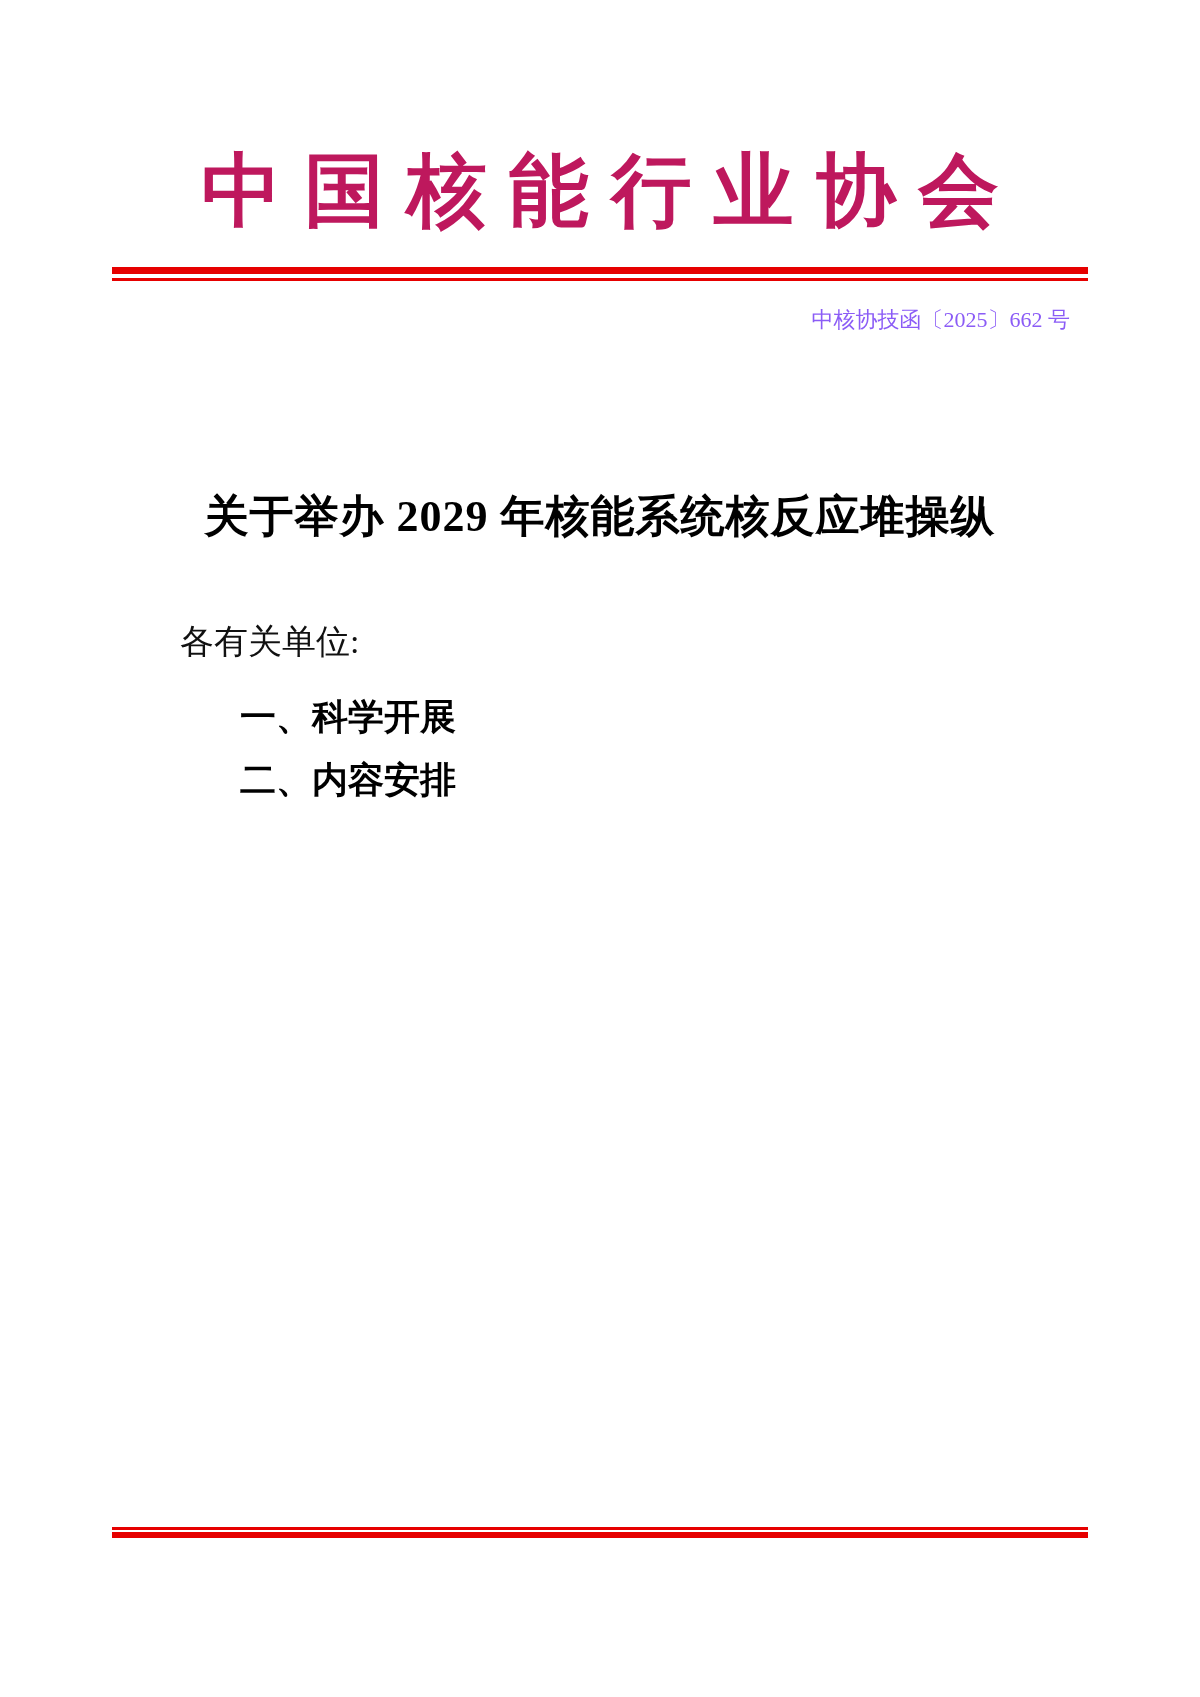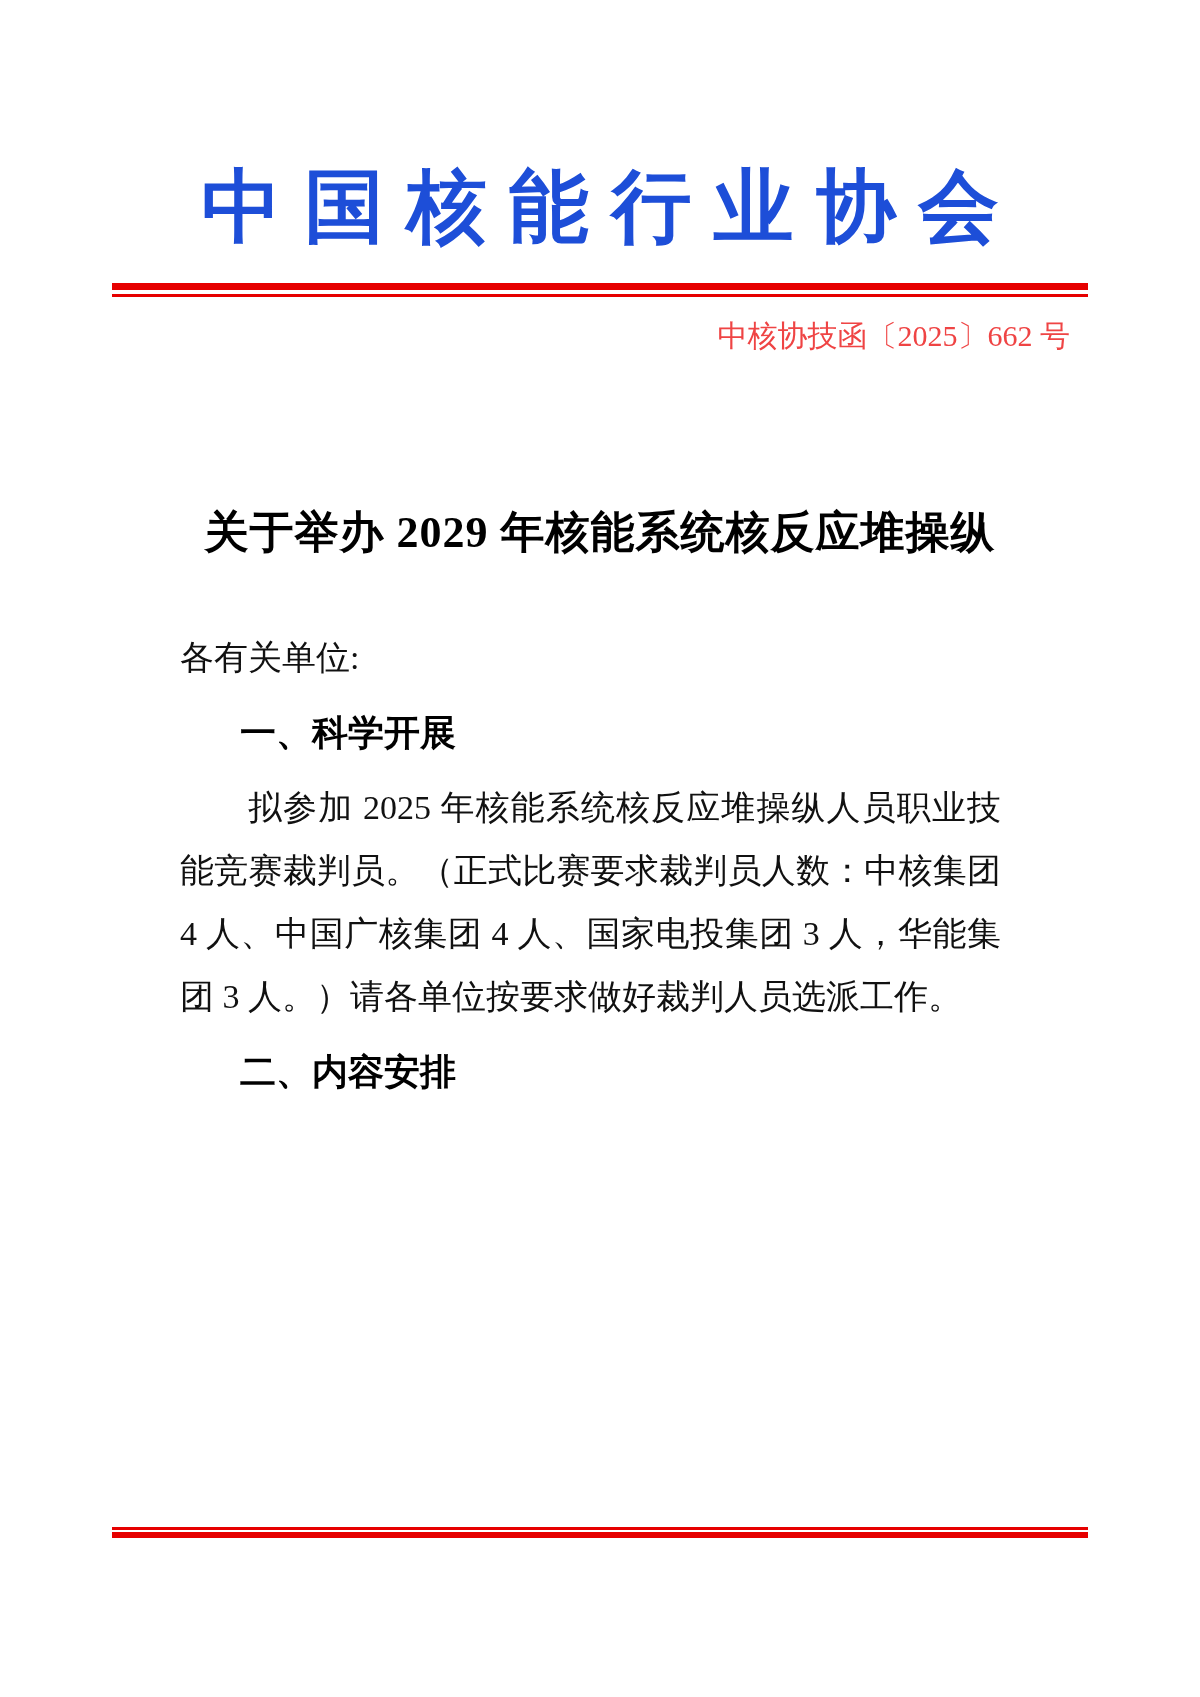--- a/index.html
+++ b/index.html
@@ -13,45 +13,45 @@
     height: 1697px;
     margin: 0 auto;
     background: #ffffff;
     overflow: hidden;
     font-family: "Liberation Serif", "DejaVu Serif", serif;
     color: #1a1a1a;
   }
 
   
   .org-name {
-    margin: 16px;
+    margin: 0;
     padding-top: 143px;
     font-size: 80px;
     line-height: 96px;
     font-weight: bold;
     text-align: center;
     letter-spacing: 0.28em;
     text-indent: 0.28em;
-    color: #1d4ed8;
+    color: #be185d;
     font-family: "Liberation Serif", "DejaVu Serif", serif;
     white-space: nowrap;
   }
 
   .sep { margin-left: 112px; margin-right: 112px; }
   .sep-top { margin-top: 28px; }
   .sep .bar-thick { height: 7px; background: #e60000; }
   .sep-top .bar-thin { height: 3px; background: #e60000; margin-top: 4px; }
 
   .doc-number {
     margin-top: 18px;
     padding-right: 130px;
     text-align: right;
-    font-size: 30px;
+    font-size: 22px;
     line-height: 42px;
-    color: #ef4444;
+    color: #8b5cf6;
   }
 
   
   .doc-title {
     margin: 140px 100px 0;
     font-size: 44px;
     line-height: 71px;
     font-weight: bold;
     text-align: center;
     letter-spacing: 1px;
@@ -108,21 +108,20 @@
   <h2 class="doc-title">
     <span class="title-line">关于举办 2029 年核能系统核反应堆操纵</span>
   </h2>
 
   <div class="body-text">
     <p class="salutation">各有关单位:</p>
 
 
     <h3 class="section-heading">一、科学开展</h3>
 
-    <p class="para-indent">拟参加 2025 年核能系统核反应堆操纵人员职业技能竞赛裁判员。（正式比赛要求裁判员人数：中核集团 4 人、中国广核集团 4 人、国家电投集团 3 人，华能集团 3 人。）请各单位按要求做好裁判人员选派工作。</p>
 
     <h3 class="section-heading">二、内容安排</h3>
   </div>
 
   <div class="sep sep-bottom">
     <div class="bar-thin"></div>
     <div class="bar-thick"></div>
   </div>
 
 </div>

